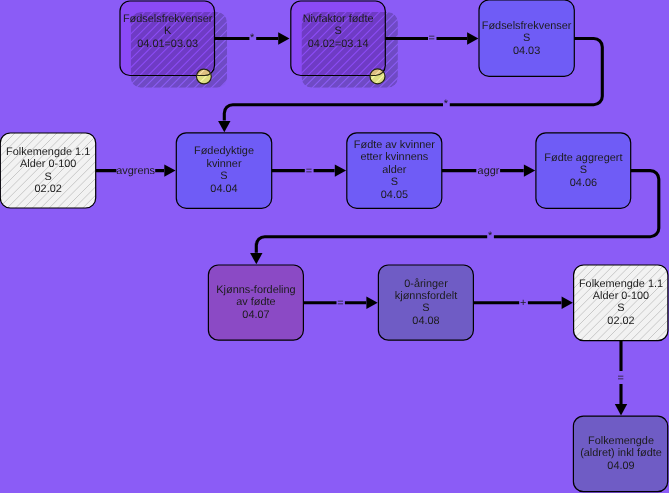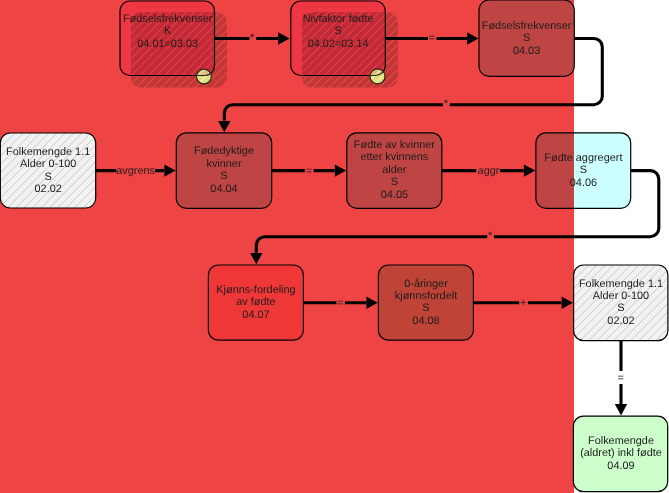--- a/index.html
+++ b/index.html
@@ -1,20 +1,20 @@
 <!DOCTYPE html>
 <html><head>
 <meta charset="utf-8">
 <title>Diagram</title>
 <style>
   html,body{margin:0;padding:0;background:#ffffff;}
   body{width:669px;height:493px;overflow:hidden;
        font-family:"Liberation Sans",sans-serif;
        -webkit-font-smoothing:antialiased;}
-  #canvas{position:relative;width:574px;height:493px;background:#ef4444;text-align:right;}
+  #canvas{position:relative;width:669px;height:493px;background:#8b5cf6;text-align:right;}
   svg{display:block;}
   svg text{font-family:"Liberation Sans",sans-serif;font-size:10.9px;fill:#1c1c1c;
        text-anchor:middle;text-rendering:geometricPrecision;}
 </style>
 </head>
 <body>
 
 <div id="canvas">
   <svg id="svgroot" width="669" height="493" viewBox="0 0 669 493">
     <defs>

